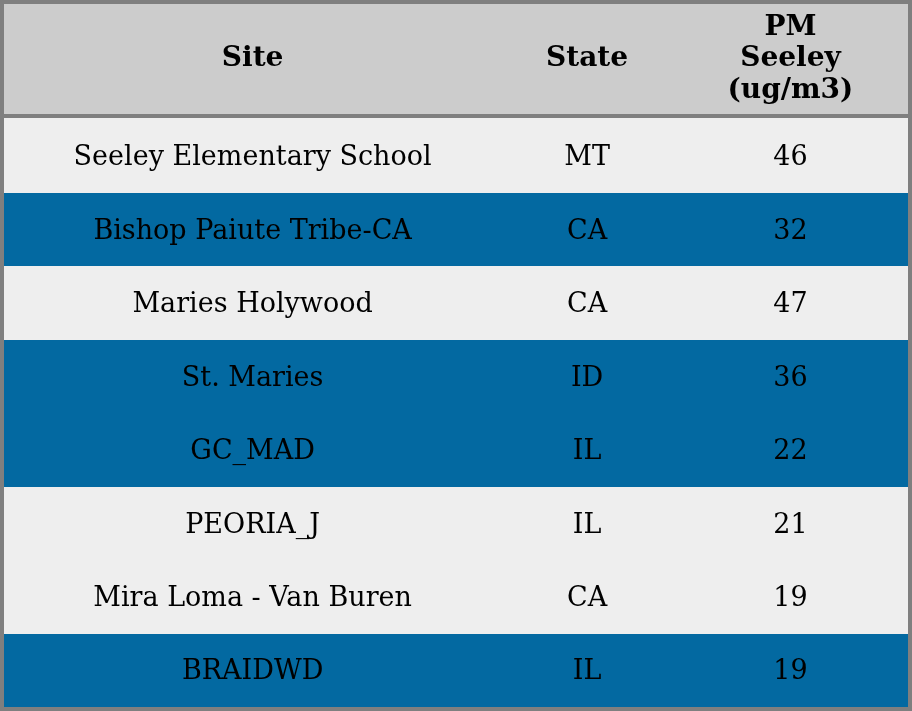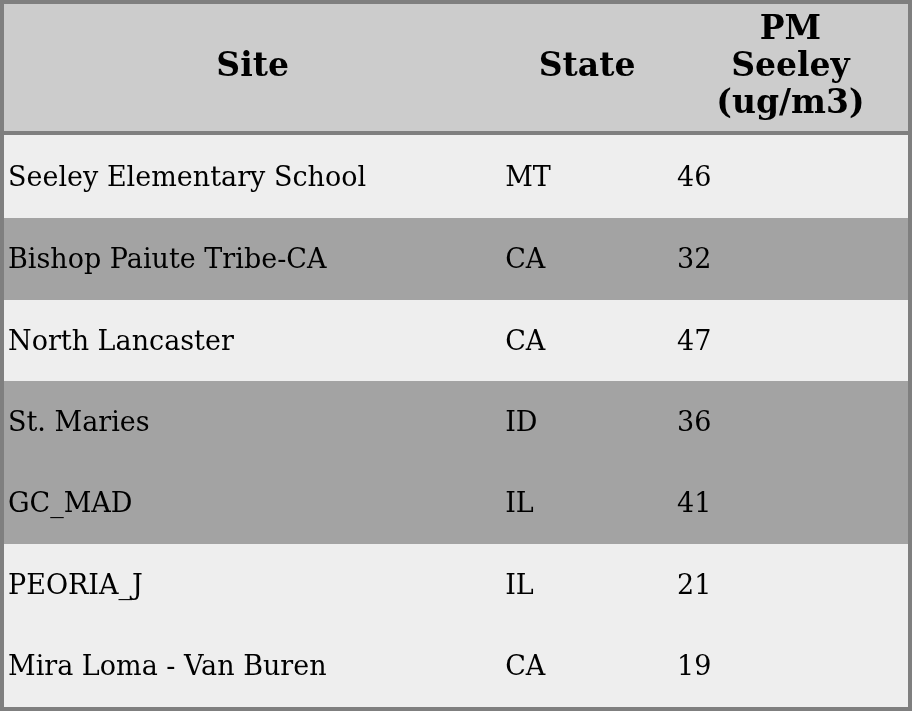--- a/index.html
+++ b/index.html
@@ -26,41 +26,41 @@
     border-collapse: collapse;
     table-layout: fixed;
   }
   thead tr {
     background: #cccccc;
   }
   thead th {
     background: #cccccc;
     border-bottom: 4px solid #7f7f7f;
     font-weight: bold;
-    font-size: 33px;
+    font-size: 28px;
     color: #000000;
     text-align: center;
     vertical-align: middle;
     padding: 6px 4px 10px 4px;
     line-height: 1.12;
   }
   tbody td {
-    text-align: left;
+    text-align: center;
     vertical-align: middle;
     font-size: 27px;
     color: #000000;
     padding: 6px 4px;
     font-weight: normal;
     line-height: 1.1;
   }
   tbody tr.odd-row td {
     background: #eeeeee;
   }
   tbody tr.even-row td {
-    background: #a3a3a3;
+    background: #0369a1;
   }
   col.col-site { width: 55%; }
   col.col-state { width: 19%; }
   col.col-value { width: 26%; }
   .hdr-line { display: block; }
 </style>
 </head>
 <body>
 
 <div class="table-wrap">
@@ -90,39 +90,44 @@
         <td>Seeley Elementary School</td>
         <td>MT</td>
         <td>46</td>
       </tr>
       <tr class="even-row">
         <td>Bishop Paiute Tribe-CA</td>
         <td>CA</td>
         <td>32</td>
       </tr>
       <tr class="odd-row">
-        <td>North Lancaster</td>
+        <td>Maries Holywood</td>
         <td>CA</td>
         <td>47</td>
       </tr>
       <tr class="even-row">
         <td>St. Maries</td>
         <td>ID</td>
         <td>36</td>
       </tr>
       <tr class="even-row">
         <td>GC_MAD</td>
         <td>IL</td>
-        <td>41</td>
+        <td>22</td>
       </tr>
       <tr class="odd-row">
         <td>PEORIA_J</td>
         <td>IL</td>
         <td>21</td>
       </tr>
       <tr class="odd-row">
         <td>Mira Loma - Van Buren</td>
         <td>CA</td>
         <td>19</td>
       </tr>
+      <tr class="even-row">
+        <td>BRAIDWD</td>
+        <td>IL</td>
+        <td>19</td>
+      </tr>
     </tbody>
   </table>
 </div>
 
 </body></html>

